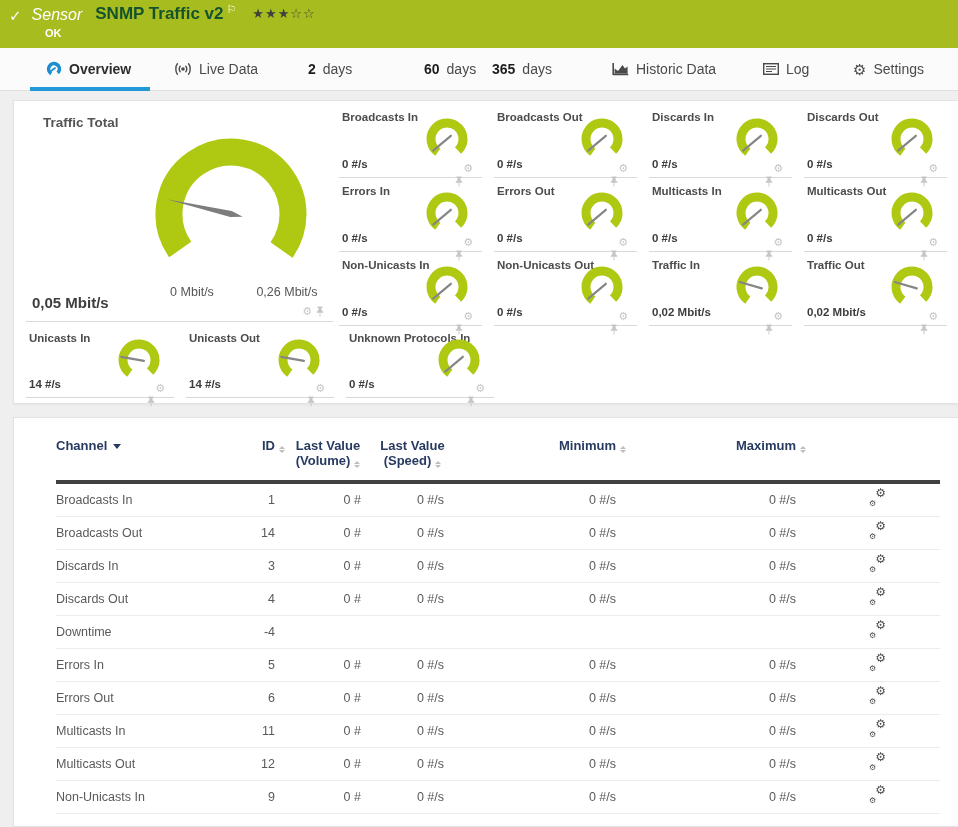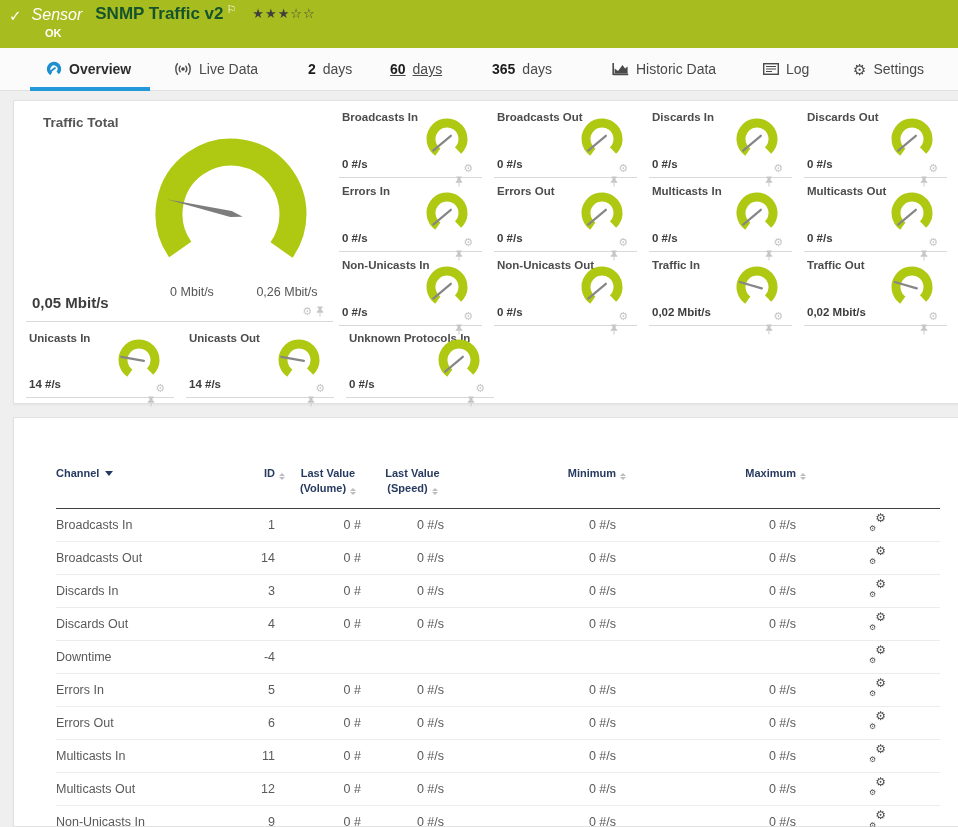--- a/index.html
+++ b/index.html
@@ -51,22 +51,22 @@
   .gpanel svg{position:absolute;right:12px;top:13px;}
   .gvalue{position:absolute;left:3px;bottom:7px;font-size:11.5px;font-weight:bold;color:#3d3d3d;}
   .picons{display:flex;align-items:center;gap:3px;}
   .gpanel .picons{position:absolute;right:6px;bottom:3px;}
   .pgear{font-size:11px;color:#c6c6c6;line-height:1;cursor:pointer;}
   .ppin{display:inline-flex;cursor:pointer;}
 
   
   .tbl{margin-left:42px;margin-right:18px;}
   .theadrow{display:grid;grid-template-columns:197px 32px 86px 83px 172px 180px 1fr;
-    padding-top:48px;padding-bottom:12px;border-bottom:1px solid #404040;
-    font-size:11px;font-weight:bold;color:var(--navy);line-height:15px;align-items:start;}
+    padding-top:20px;padding-bottom:12px;border-bottom:4px solid #404040;
+    font-size:13px;font-weight:bold;color:var(--navy);line-height:15px;align-items:start;}
   .trow{display:grid;grid-template-columns:197px 32px 86px 83px 172px 180px 1fr;height:33px;
     align-items:center;border-bottom:1px solid #ececec;font-size:12.5px;color:#5a5a5a;}
   .c.num,.h.num{text-align:right;}
   .h.ctr{text-align:center;}
   .trow .c.num{padding-right:10px;}
   .gearcell{padding-left:63px;}
   .sort{display:inline-flex;flex-direction:column;gap:1px;margin-left:4px;vertical-align:1px;}
   .sort i{display:block;width:0;height:0;border-left:3.5px solid transparent;border-right:3.5px solid transparent;}
   .sort .up{border-bottom:3.5px solid #bdbdbd;}
   .sort .down{border-top:3.5px solid #bdbdbd;}
@@ -108,21 +108,21 @@
             <circle cx="9" cy="7" r="1.8" fill="#4a4a4a"></circle>
             <path d="M6.2 4.2 C4.9 5.6 4.9 8.4 6.2 9.8 M3.4 1.8 C1.3 4.2 1.3 9.8 3.4 12.2 M11.8 4.2 C13.1 5.6 13.1 8.4 11.8 9.8 M14.6 1.8 C16.7 4.2 16.7 9.8 14.6 12.2" stroke="#4a4a4a" stroke-width="1.4" fill="none" stroke-linecap="round"></path>
           </svg>
         </span>
         <span class="tlabel">Live Data</span>
       </div>
       <div class="tab" style="left: 308px;">
         <span class="num">2</span>
         <span class="tlabel">days</span>
       </div>
-      <div class="tab" style="left: 390px; text-decoration: underline;">
+      <div class="tab" style="left: 424px;">
         <span class="num">60</span>
         <span class="tlabel">days</span>
       </div>
       <div class="tab" style="left: 492px;">
         <span class="num">365</span>
         <span class="tlabel">days</span>
       </div>
       <div class="tab" style="left: 612px;">
         <span class="ticon">
           <svg width="17" height="14" viewBox="0 0 17 14">

